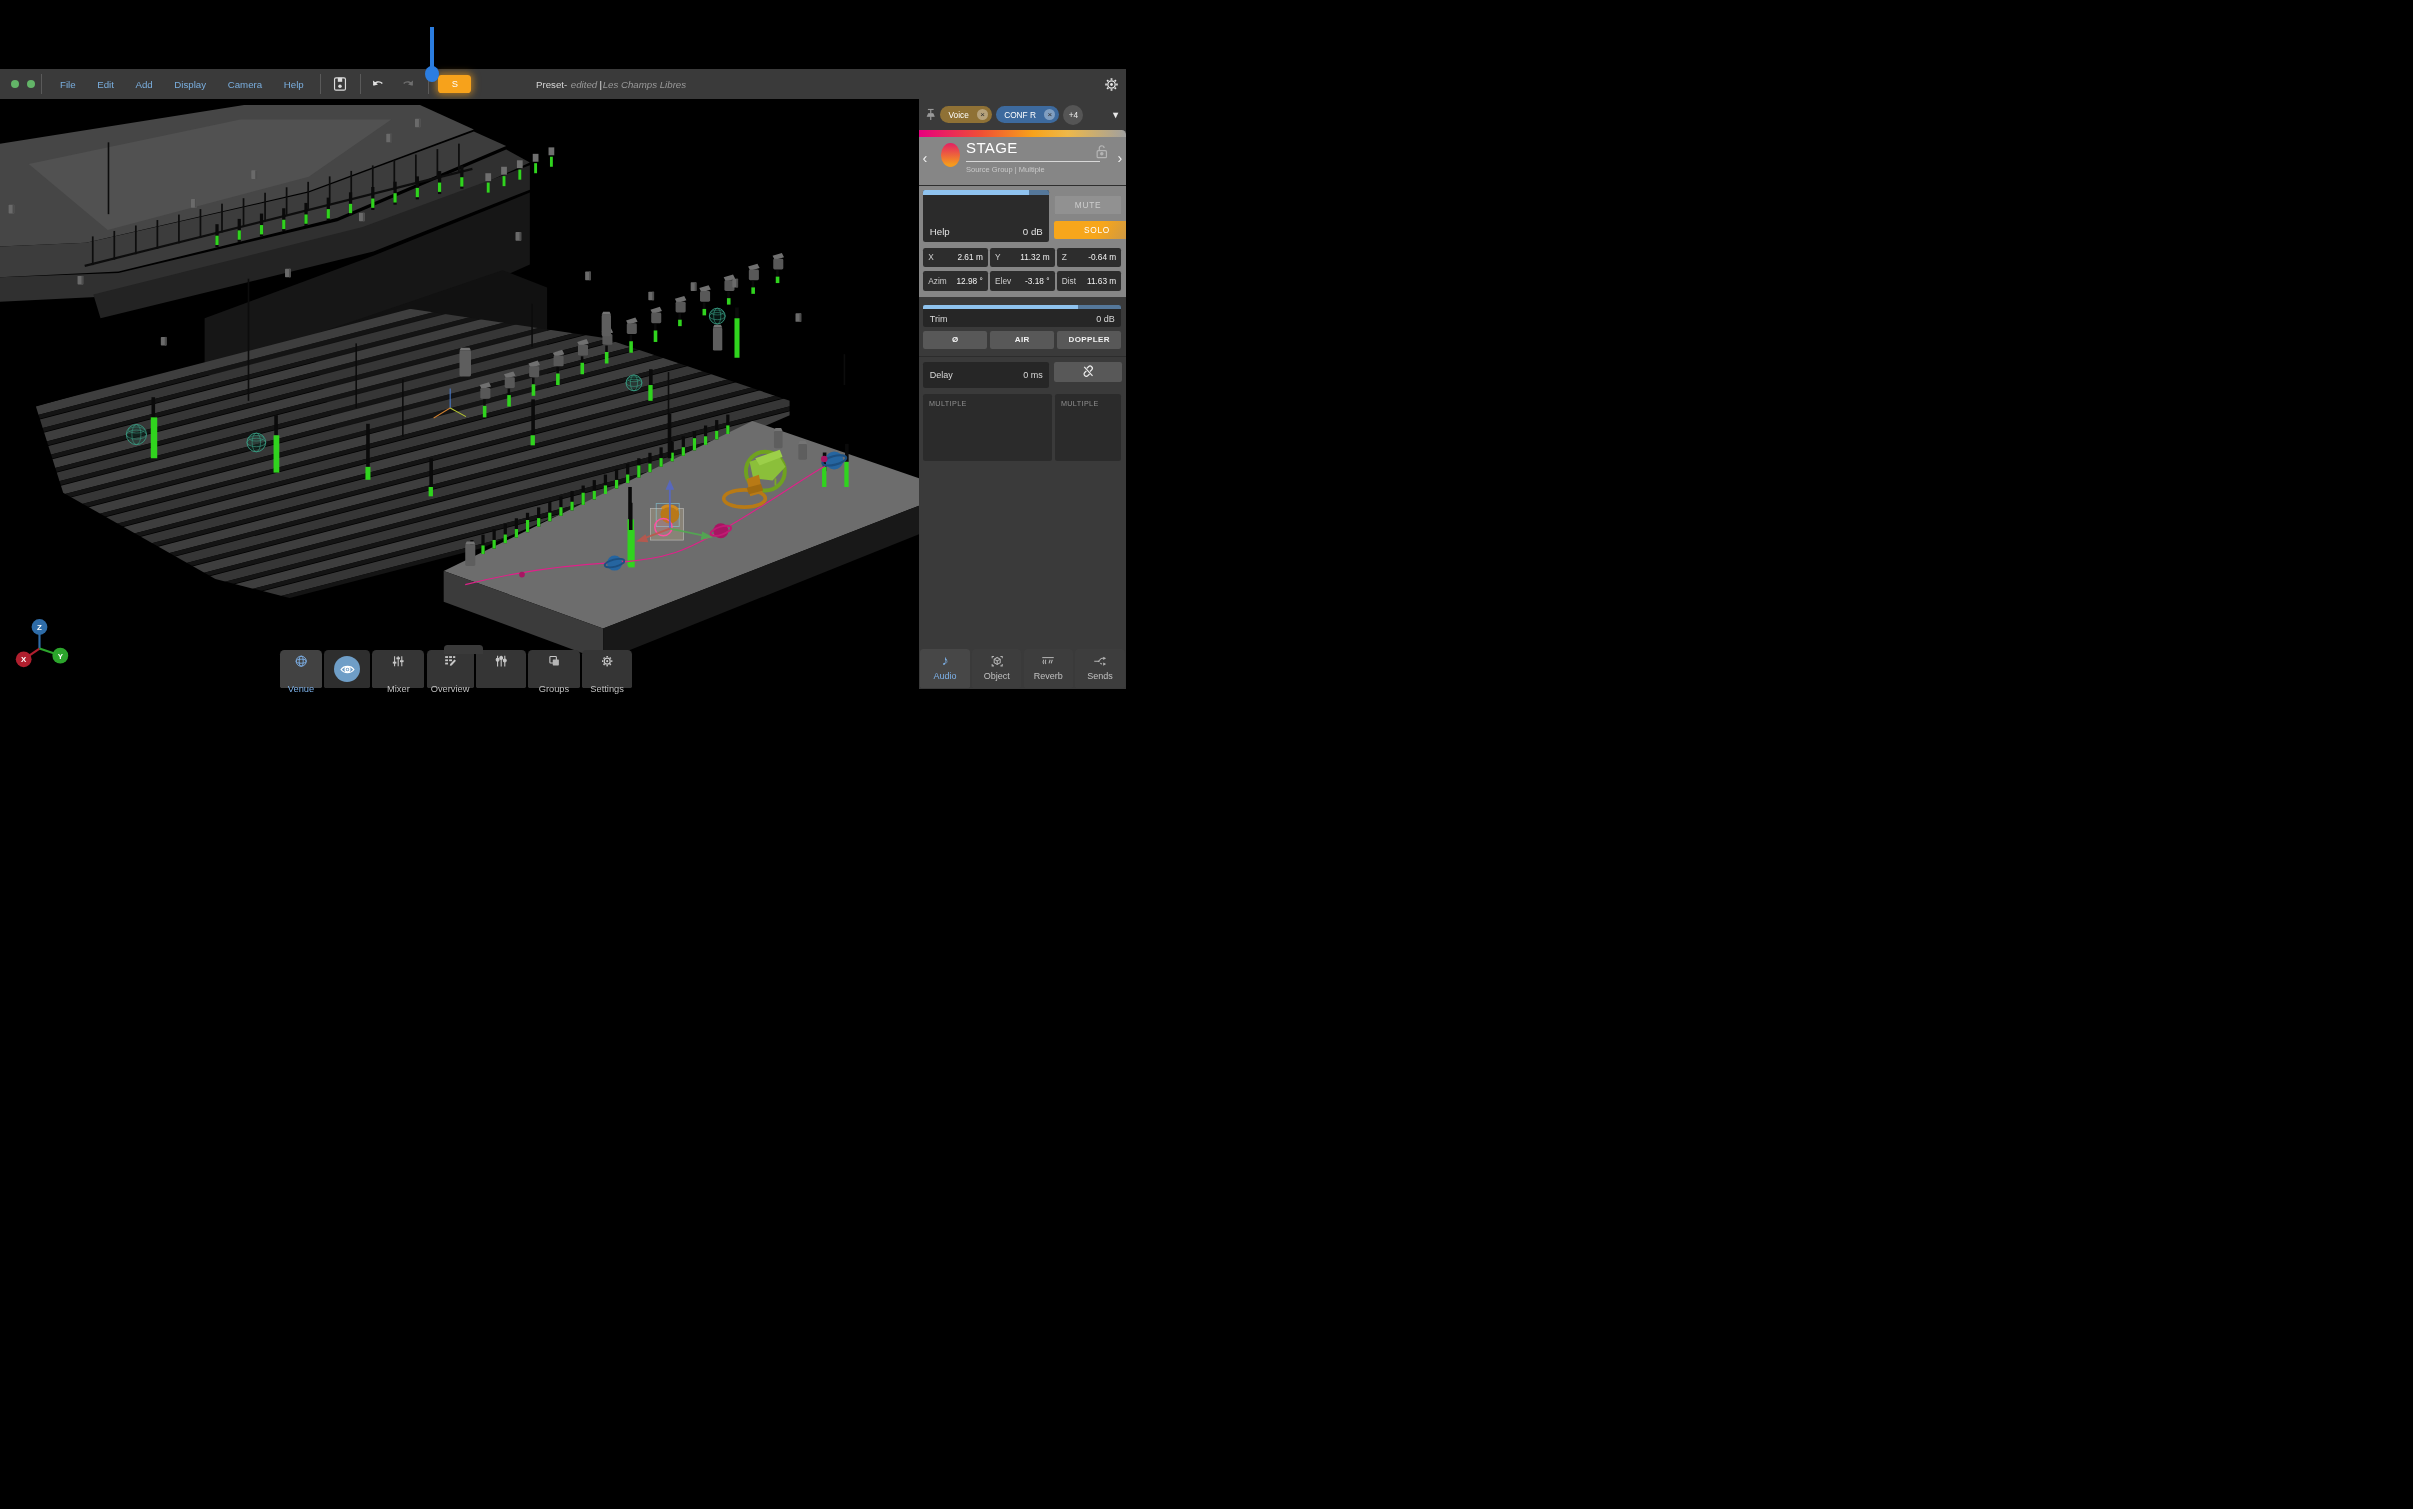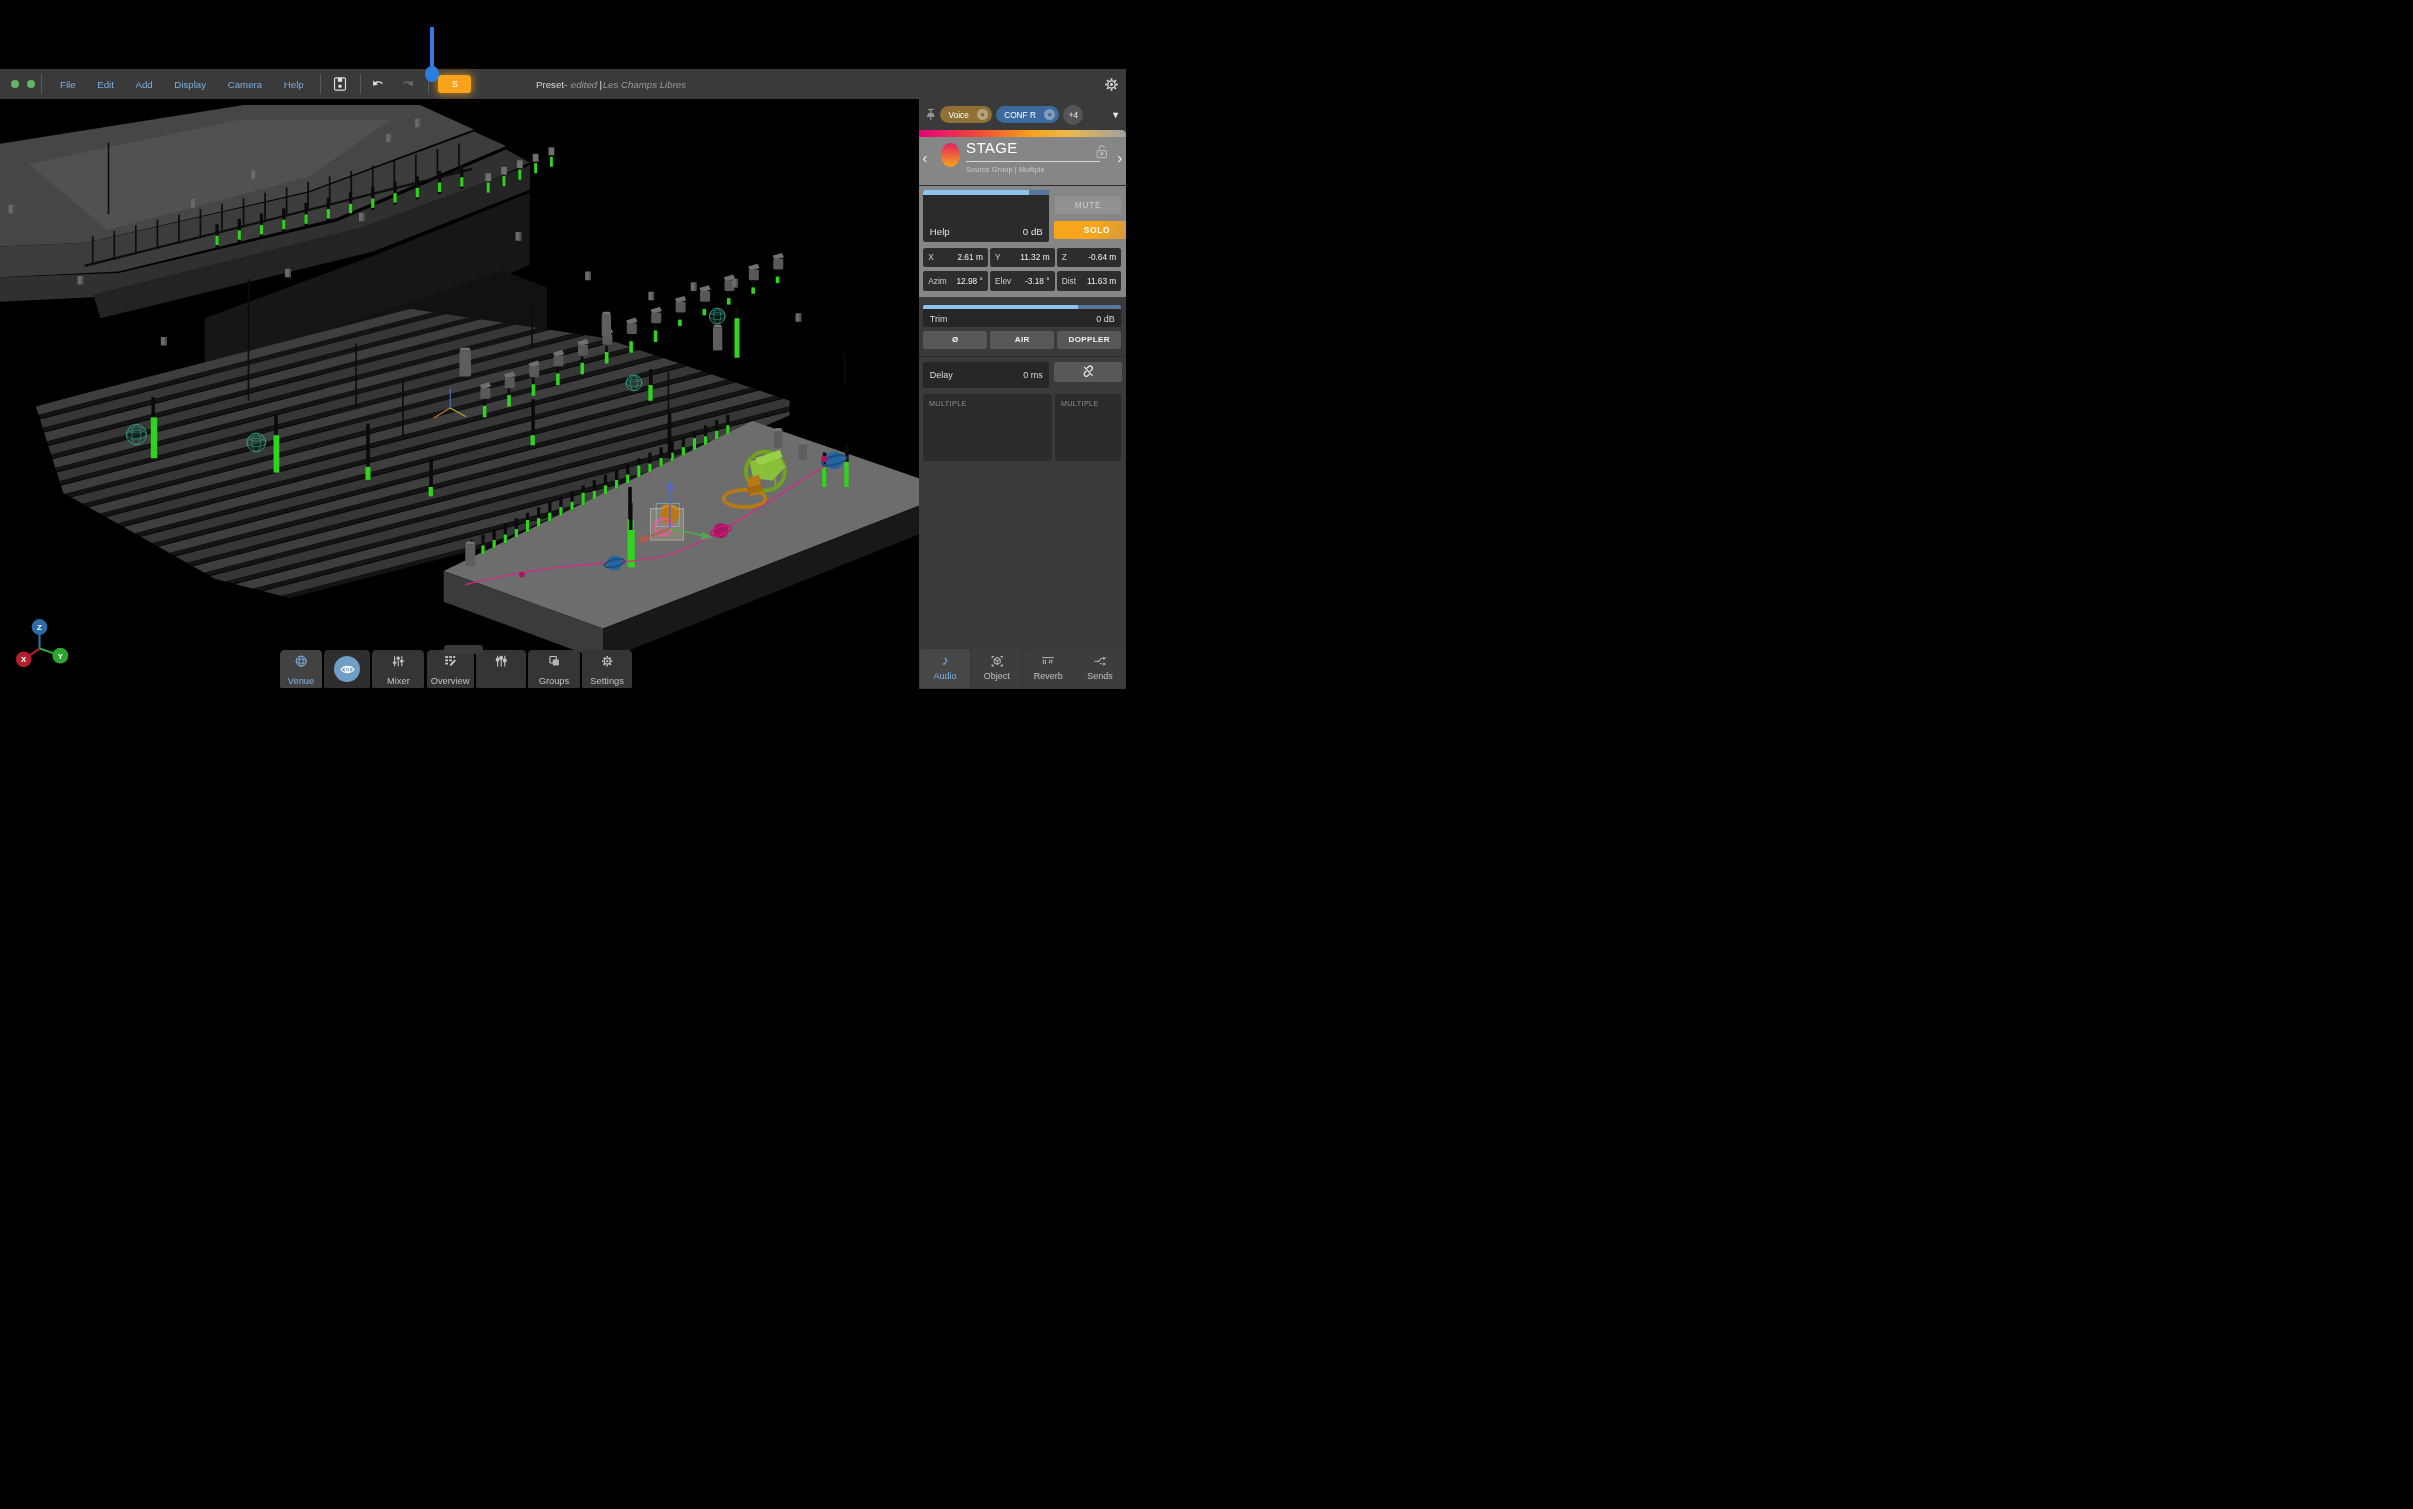--- a/index.html
+++ b/index.html
@@ -33,21 +33,21 @@
   .gear-top { position:absolute; right:5.7px; top:0; height:30px; display:flex; align-items:center; }
 
   
   .viewport { position:absolute; left:0; top:99px; width:919px; height:590px; background:#000; }
 
   
   .toolbar { position:absolute; left:280px; top:650px; height:38px; display:flex; gap:2.2px; z-index:20; }
   .tb-notch { position:absolute; left:164px; top:-5px; width:39px; height:8.6px; background:#3a3a3a; border-radius:3.6px 3.6px 0 0; }
   .tb-tile { background:#353535; border-radius:4.3px 4.3px 1.4px 1.4px; display:flex; flex-direction:column;
     align-items:center; justify-content:flex-start; padding-top:4.3px; height:38px; }
-  .tb-tile .lbl { font-size:9.3px; color:#c0c0c0; margin-top:7px; }
+  .tb-tile .lbl { font-size:9.3px; color:#c0c0c0; margin-top:15px; }
   .tb-venue { background:#424242; width:42px; }
   .tb-venue .lbl { color:#7db1e8; }
   .tb-eye { background:#2e2e2e; width:46px; justify-content:center; padding-top:0; }
   .eye-circ { width:26.6px; height:26.6px; border-radius:50%; background:#6f9ec7; display:flex; align-items:center; justify-content:center; }
   .tb-mixer{width:52px;} .tb-overview{width:47px;} .tb-routing{width:50px;gap:30px;} .tb-groups{width:52px;} .tb-settings{width:50px;}
 
   
   .rpanel { position:absolute; left:919px; top:99px; width:207px; height:590px; background:#3a3a3a;
     display:flex; flex-direction:column; }
   .tagrow { height:31px; display:flex; align-items:center; padding:0 5.7px; gap:4.3px; }
@@ -74,21 +74,21 @@
   .graybody { height:111px; background:#868686; position:relative; }
   .gainbox { position:absolute; left:4.3px; top:4.3px; width:126px; height:52px; background:#2b2b2b; border-radius:2.2px; overflow:hidden; }
   .bluebar { height:5px; width:100%; background:#55789b; position:relative; }
   .bluebar > div { position:absolute; left:0; top:0; height:100%; background:#8fc3ef; }
   .gainbox .row { position:absolute; left:6.5px; right:6.5px; bottom:5px; display:flex; justify-content:space-between;
     color:#e2e2e2; font-size:9.7px; }
   .mutebtn { position:absolute; left:135px; top:9.3px; width:68px; height:20px; background:#919191; border-radius:2.2px;
     color:#cdcdcd; font-size:8.3px; display:flex; align-items:center; justify-content:center; letter-spacing:0.7px;
     box-shadow:inset 0 0 0 0.7px #838383; }
   .solobtn { position:absolute; left:135px; top:35px; width:86px; height:18.7px; border-radius:2.2px;
-    background:linear-gradient(120deg,#f7a61b 52%,#bd9355 100%); color:#fff; font-weight:bold; font-size:8.3px;
+    background:linear-gradient(120deg,#f7a61b 52%,#bd9355 100%); color:#fff; font-weight:normal; font-size:8.3px;
     display:flex; align-items:center; justify-content:center; letter-spacing:0.7px; }
   .coordgrid { position:absolute; left:4.3px; top:62px; width:198px; display:grid;
     grid-template-columns:1fr 1fr 1fr; gap:4.3px 2.2px; }
   .coordbox { height:19.4px; background:#2d2d2d; border-radius:2.2px; display:flex; align-items:center;
     justify-content:space-between; padding:0 5px; }
   .coordbox .cl { color:#cfcfcf; font-size:8.3px; }
   .coordbox .cv { color:#f2f2f2; font-size:8.3px; }
   .darkbody { flex:1; background:#3a3a3a; position:relative; }
   .trimbox { position:absolute; left:4.3px; top:8.6px; width:198px; height:22px; background:#262626; border-radius:2.2px; overflow:hidden; }
   .trimbox .row { position:absolute; left:6.5px; right:6.5px; bottom:3.6px; display:flex; justify-content:space-between;

